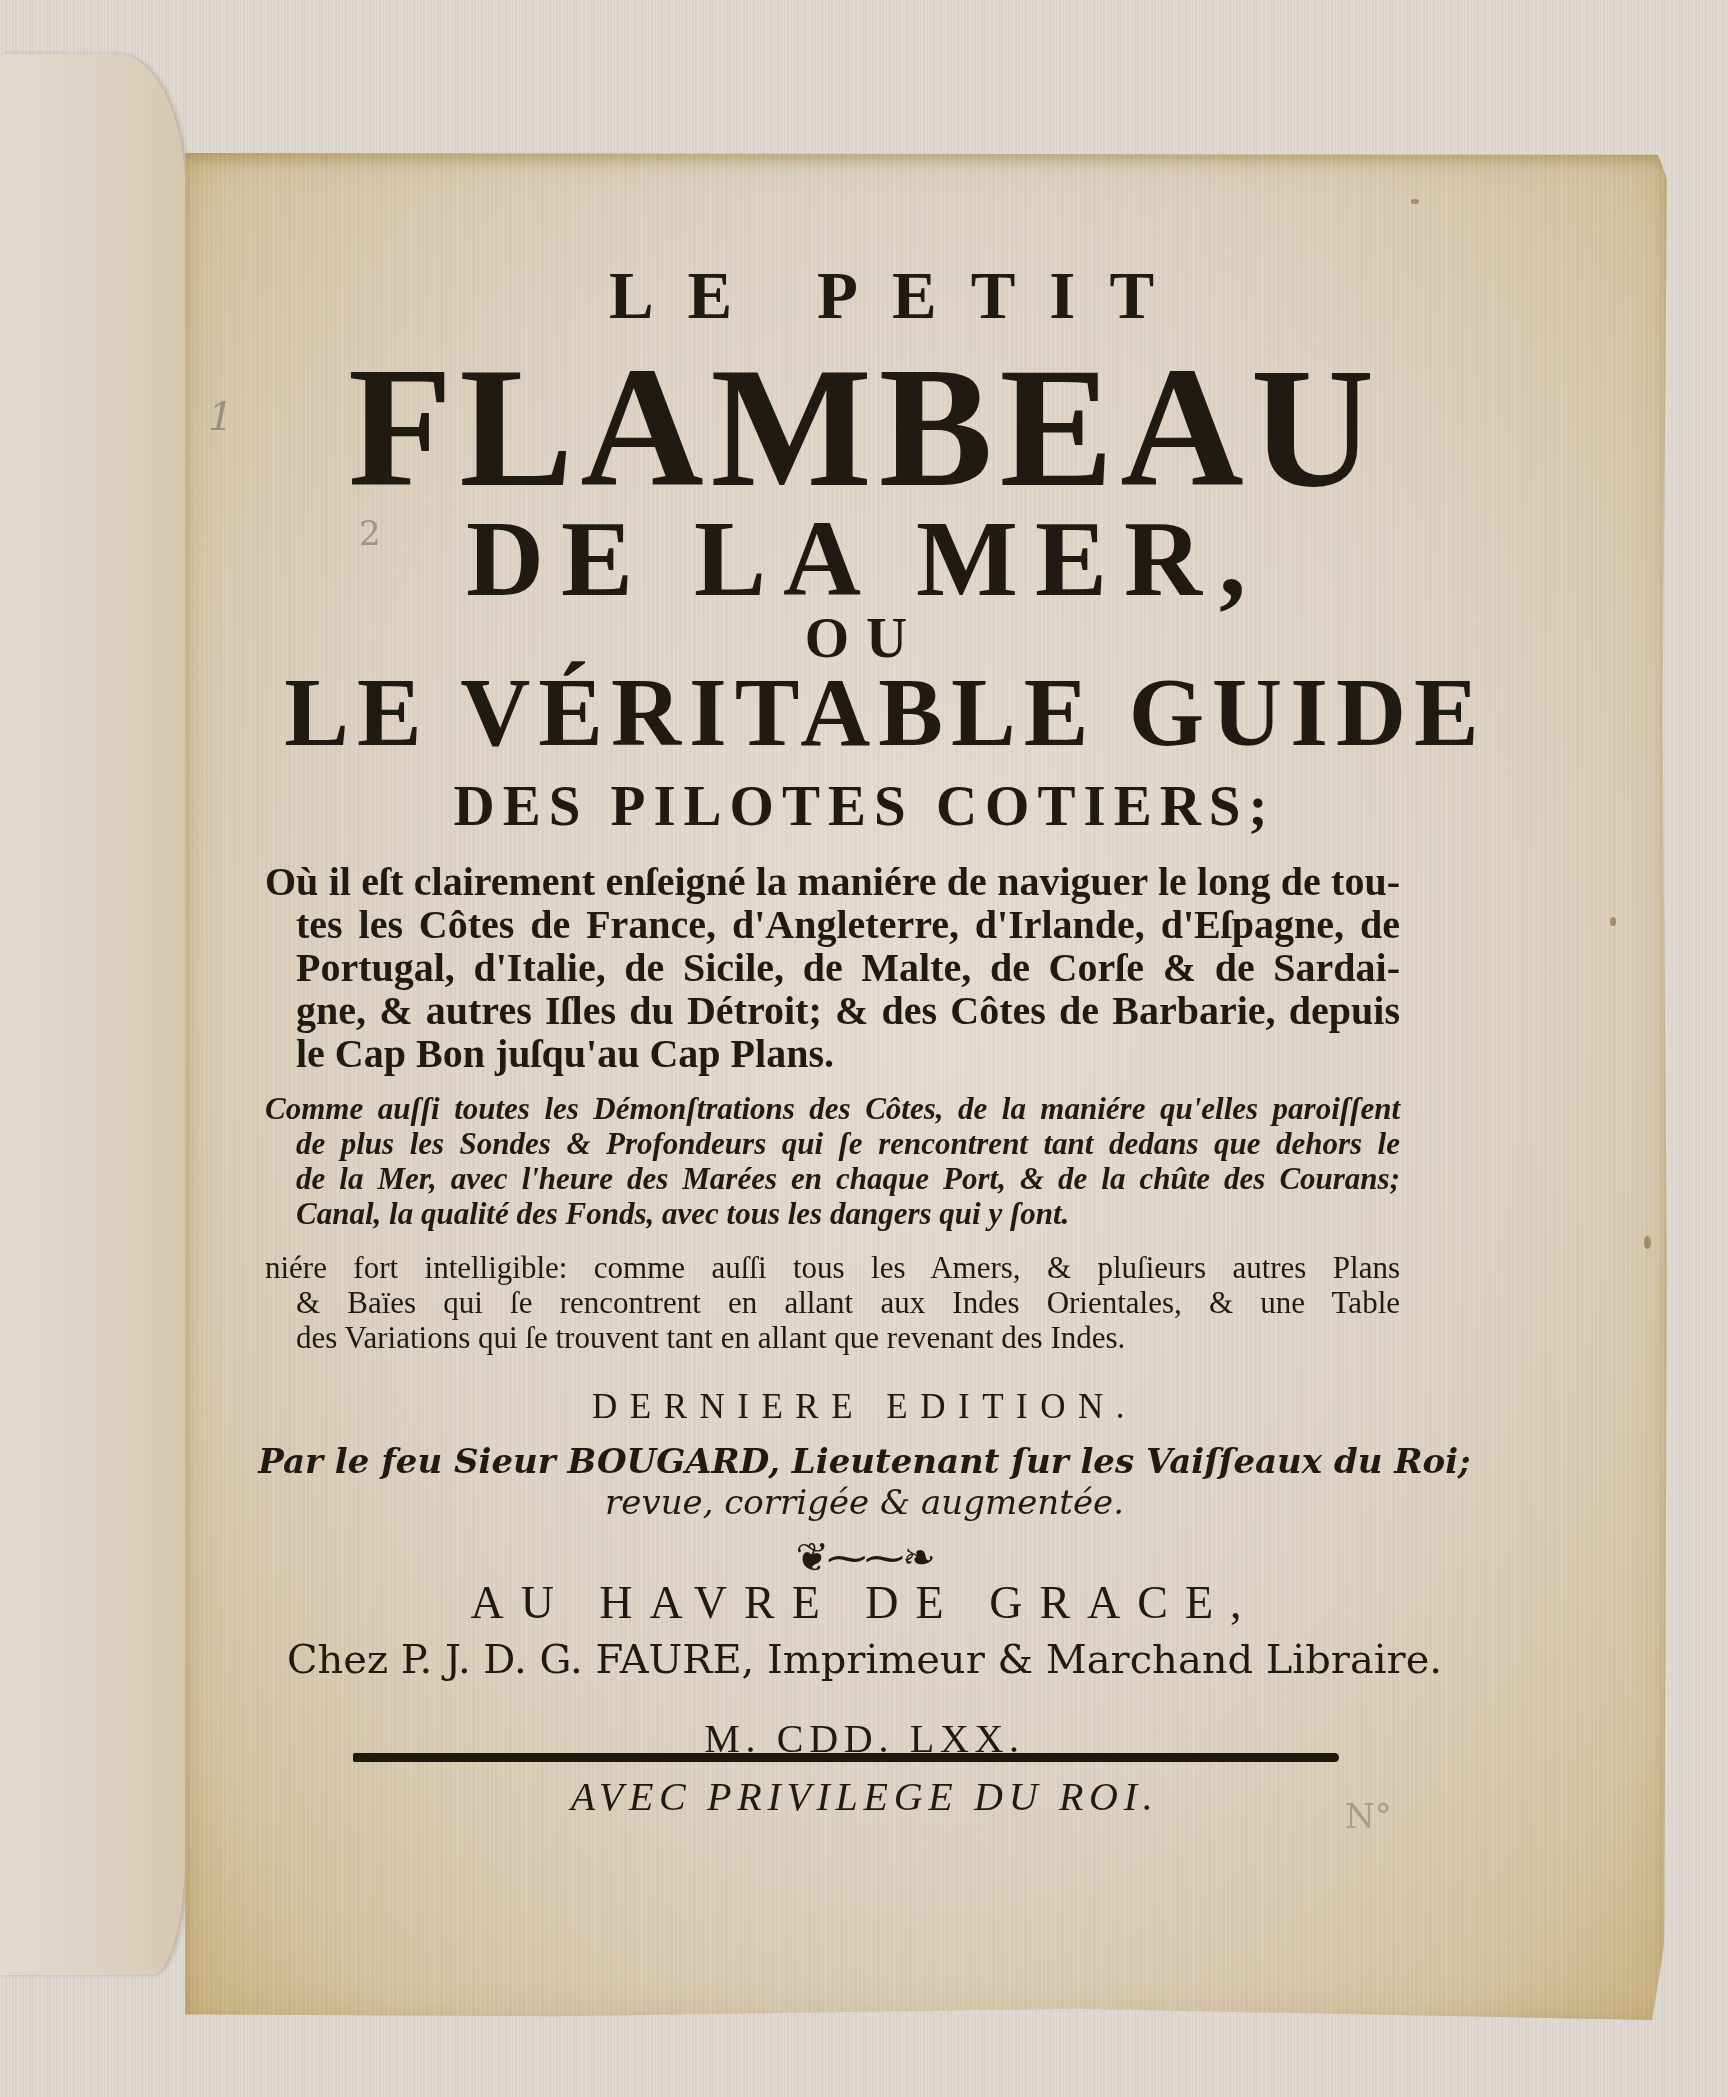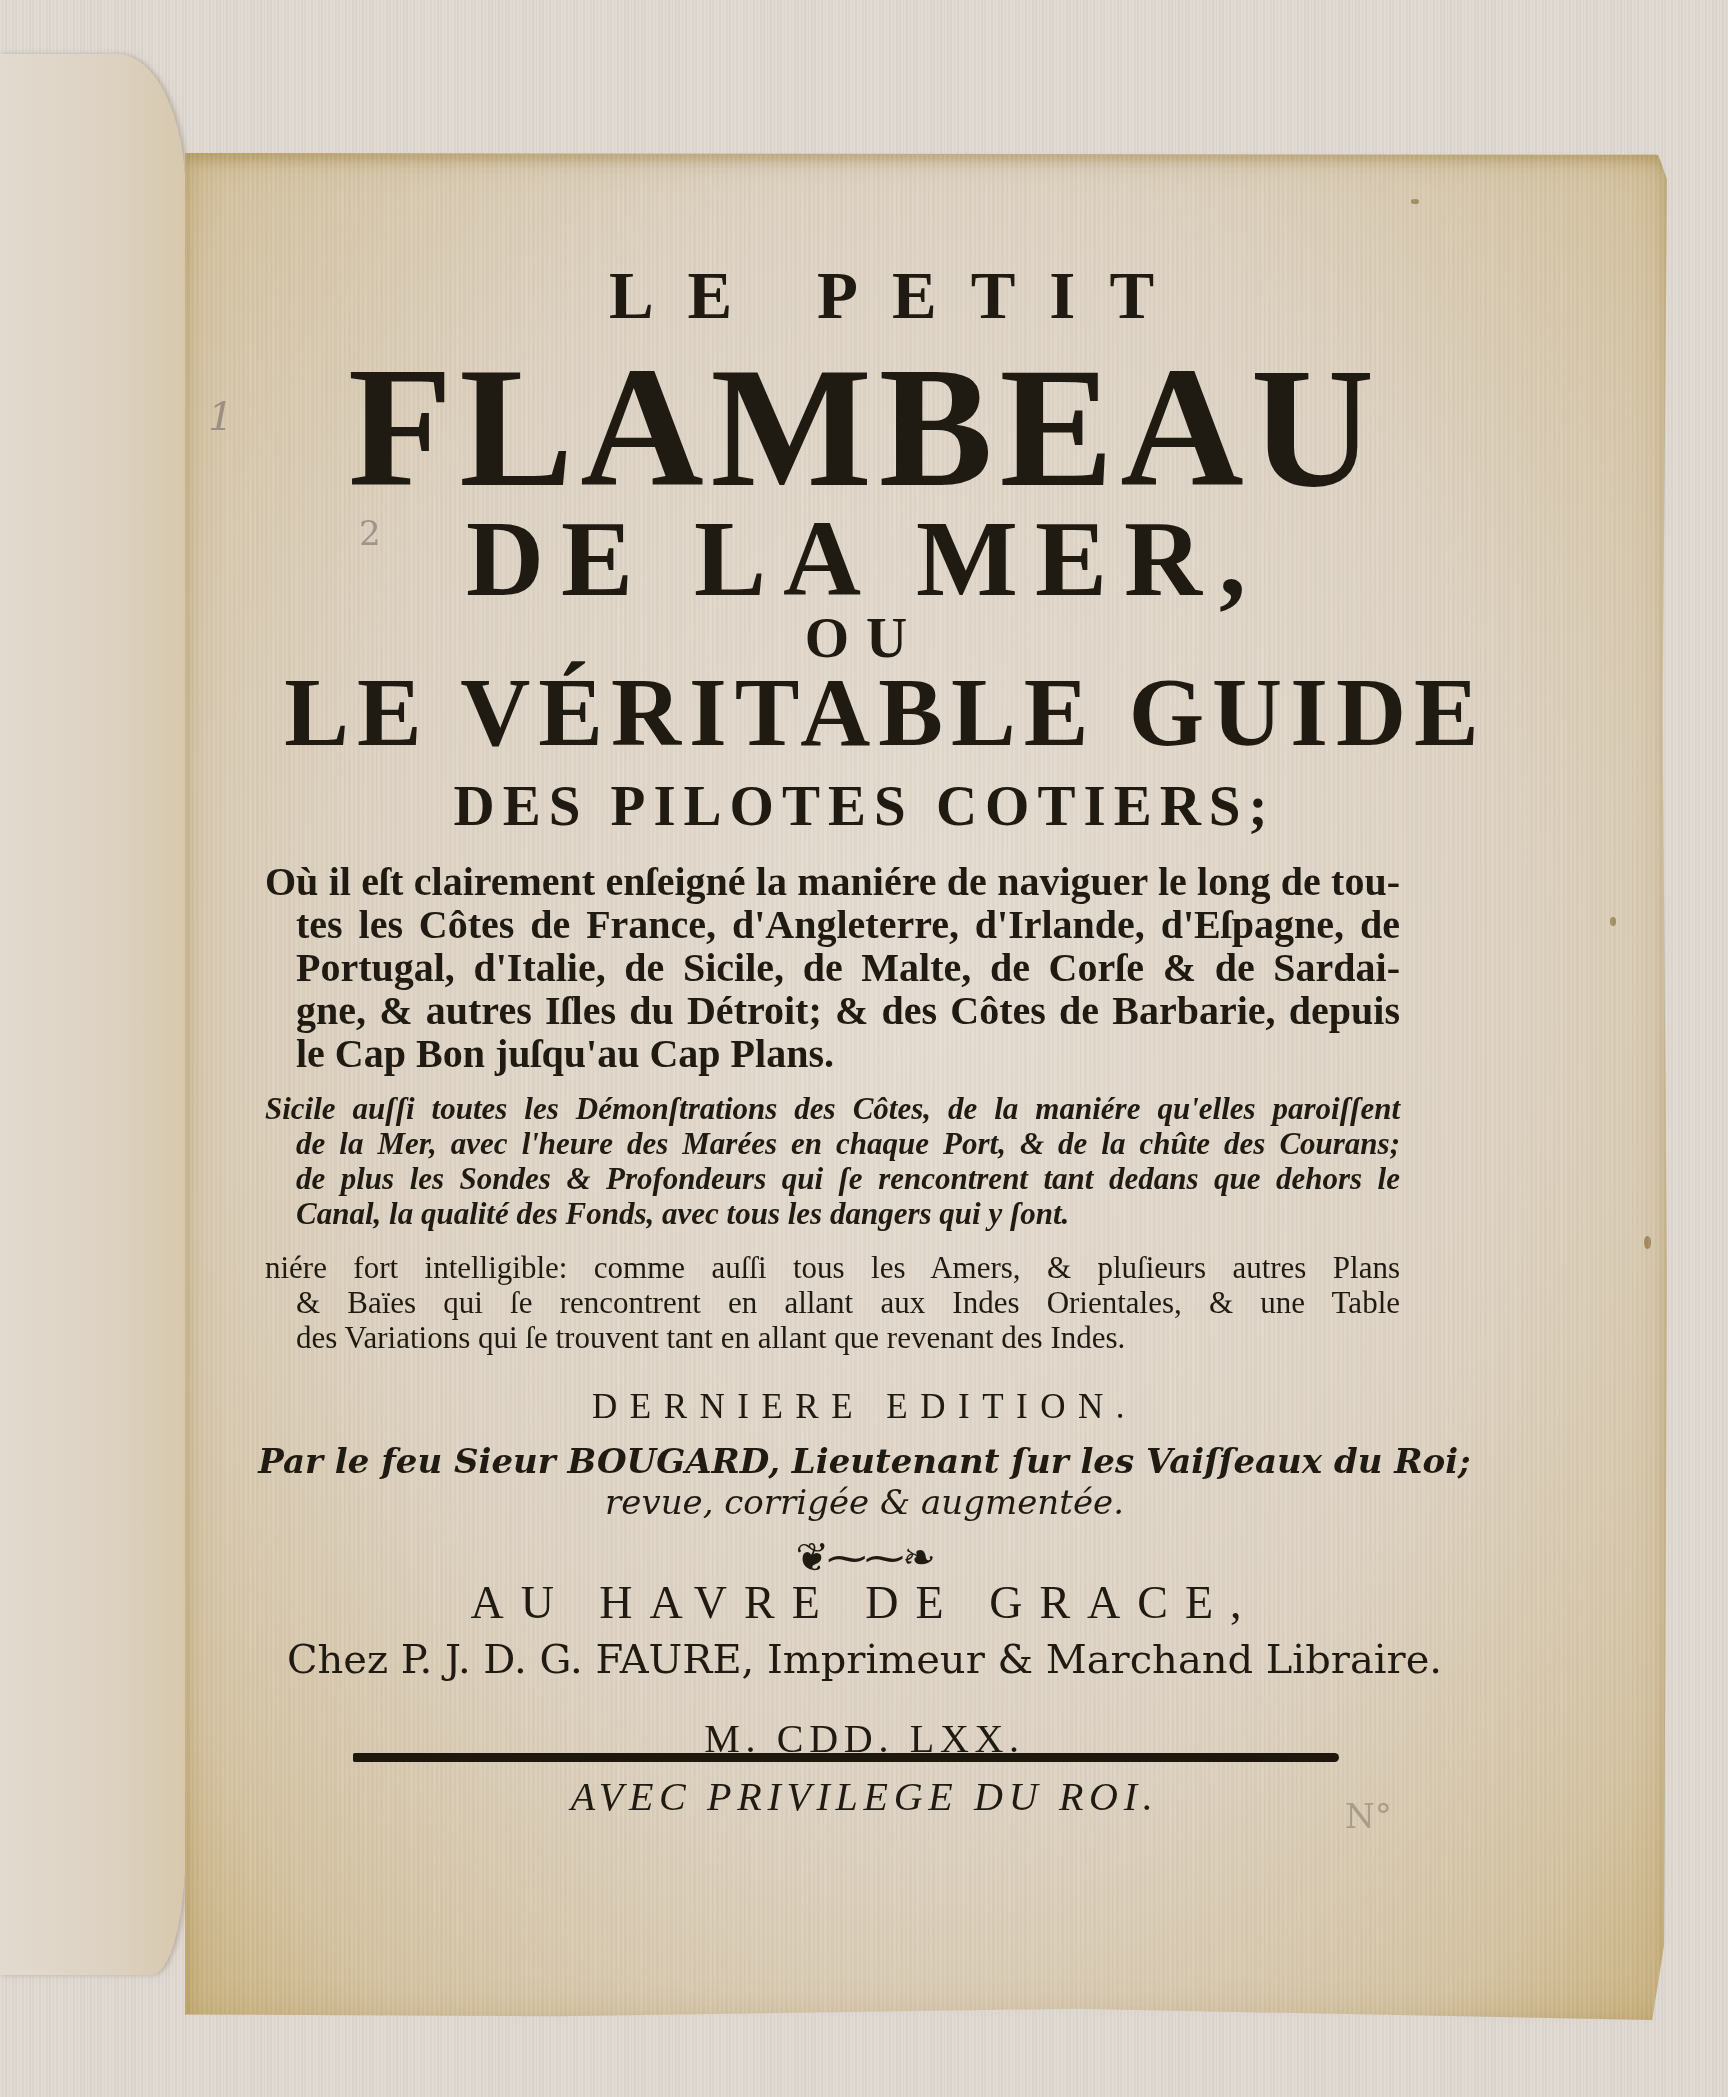--- a/index.html
+++ b/index.html
@@ -87,23 +87,23 @@
 
 <div class="para" id="p-ou">
   <span class="line">Où il eſt clairement enſeigné la maniére de naviguer le long de tou-</span>
   <span class="line">tes les Côtes de France, d'Angleterre, d'Irlande, d'Eſpagne, de</span>
   <span class="line">Portugal, d'Italie, de Sicile, de Malte, de Corſe &amp; de Sardai-</span>
   <span class="line">gne, &amp; autres Iſles du Détroit; &amp; des Côtes de Barbarie, depuis</span>
   <span class="line last">le Cap Bon juſqu'au Cap Plans.</span>
 </div>
 
 <div class="para" id="p-comme">
-  <span class="line">Sicile auſſi toutes les Démonſtrations des Côtes, de la maniére qu'elles paroiſſent</span>
+  <span class="line">Comme auſſi toutes les Démonſtrations des Côtes, de la maniére qu'elles paroiſſent</span>
+  <span class="line">de plus les Sondes &amp; Profondeurs qui ſe rencontrent tant dedans que dehors le</span>
   <span class="line">de la Mer, avec l'heure des Marées en chaque Port, &amp; de la chûte des Courans;</span>
-  <span class="line">de plus les Sondes &amp; Profondeurs qui ſe rencontrent tant dedans que dehors le</span>
   <span class="line last">Canal, la qualité des Fonds, avec tous les dangers qui y ſont.</span>
 </div>
 
 <div class="para" id="p-plans">
   <span class="line">niére fort intelligible: comme auſſi tous les Amers, &amp; pluſieurs autres Plans</span>
   <span class="line">&amp; Baïes qui ſe rencontrent en allant aux Indes Orientales, &amp; une Table</span>
   <span class="line last">des Variations qui ſe trouvent tant en allant que revenant des Indes.</span>
 </div>
 
 <div class="text caps" id="t-derniere">DERNIERE EDITION.</div>

